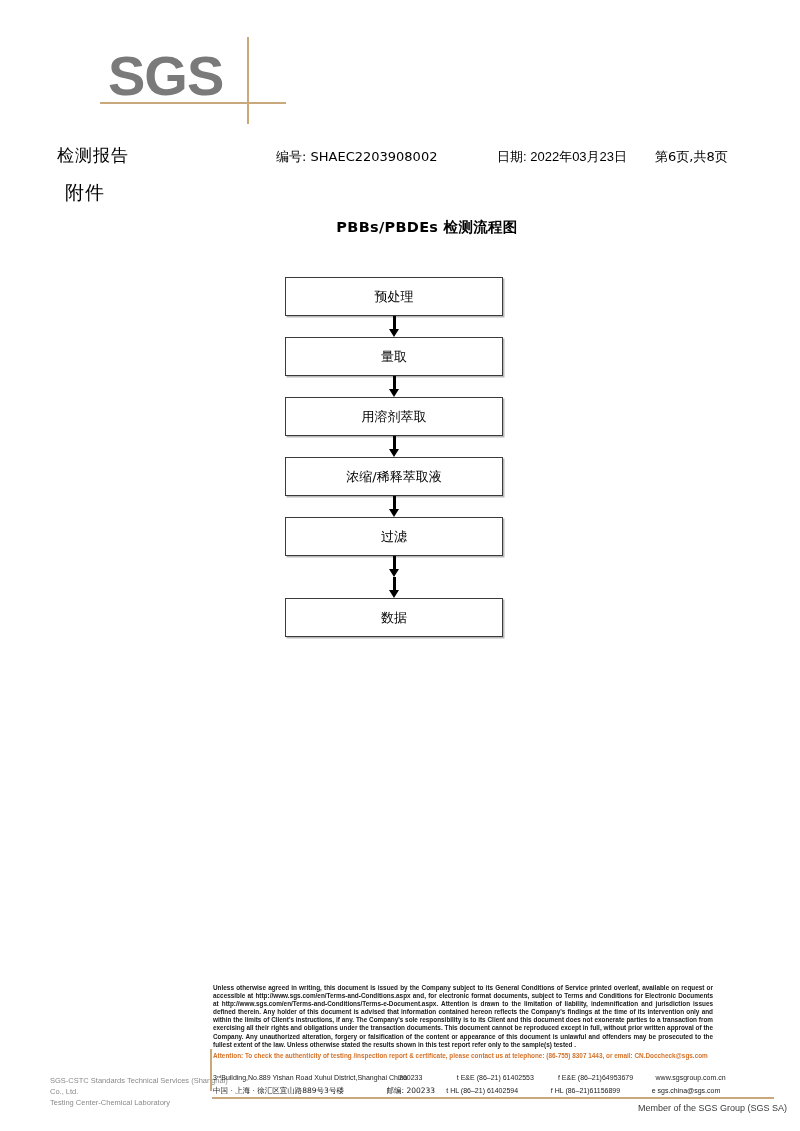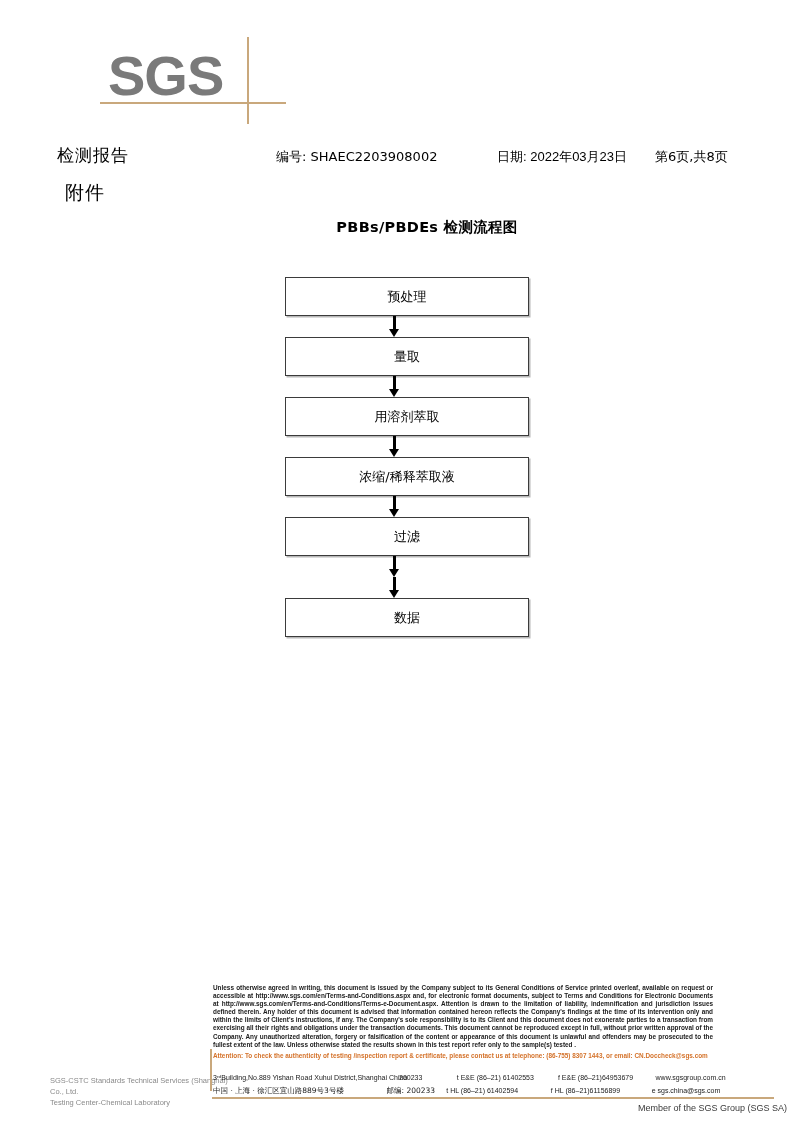--- a/index.html
+++ b/index.html
@@ -116,21 +116,21 @@
   }
   #flowchart {
     position: absolute;
     left: 285px;
     top: 277px;
     width: 218px;
   }
   .flow-item { position: relative; }
   .flow-box {
     box-sizing: border-box;
-    width: 244px;
+    width: 218px;
     height: 39px;
     border: 1px solid #3b3b3b;
     box-shadow: 1.5px 1.5px 0 0 #b8b8b8;
     display: flex;
     align-items: center;
     justify-content: center;
     background: #ffffff;
     font-size: 13px;
     font-family: "DejaVu Sans", sans-serif;
     color: #000;

